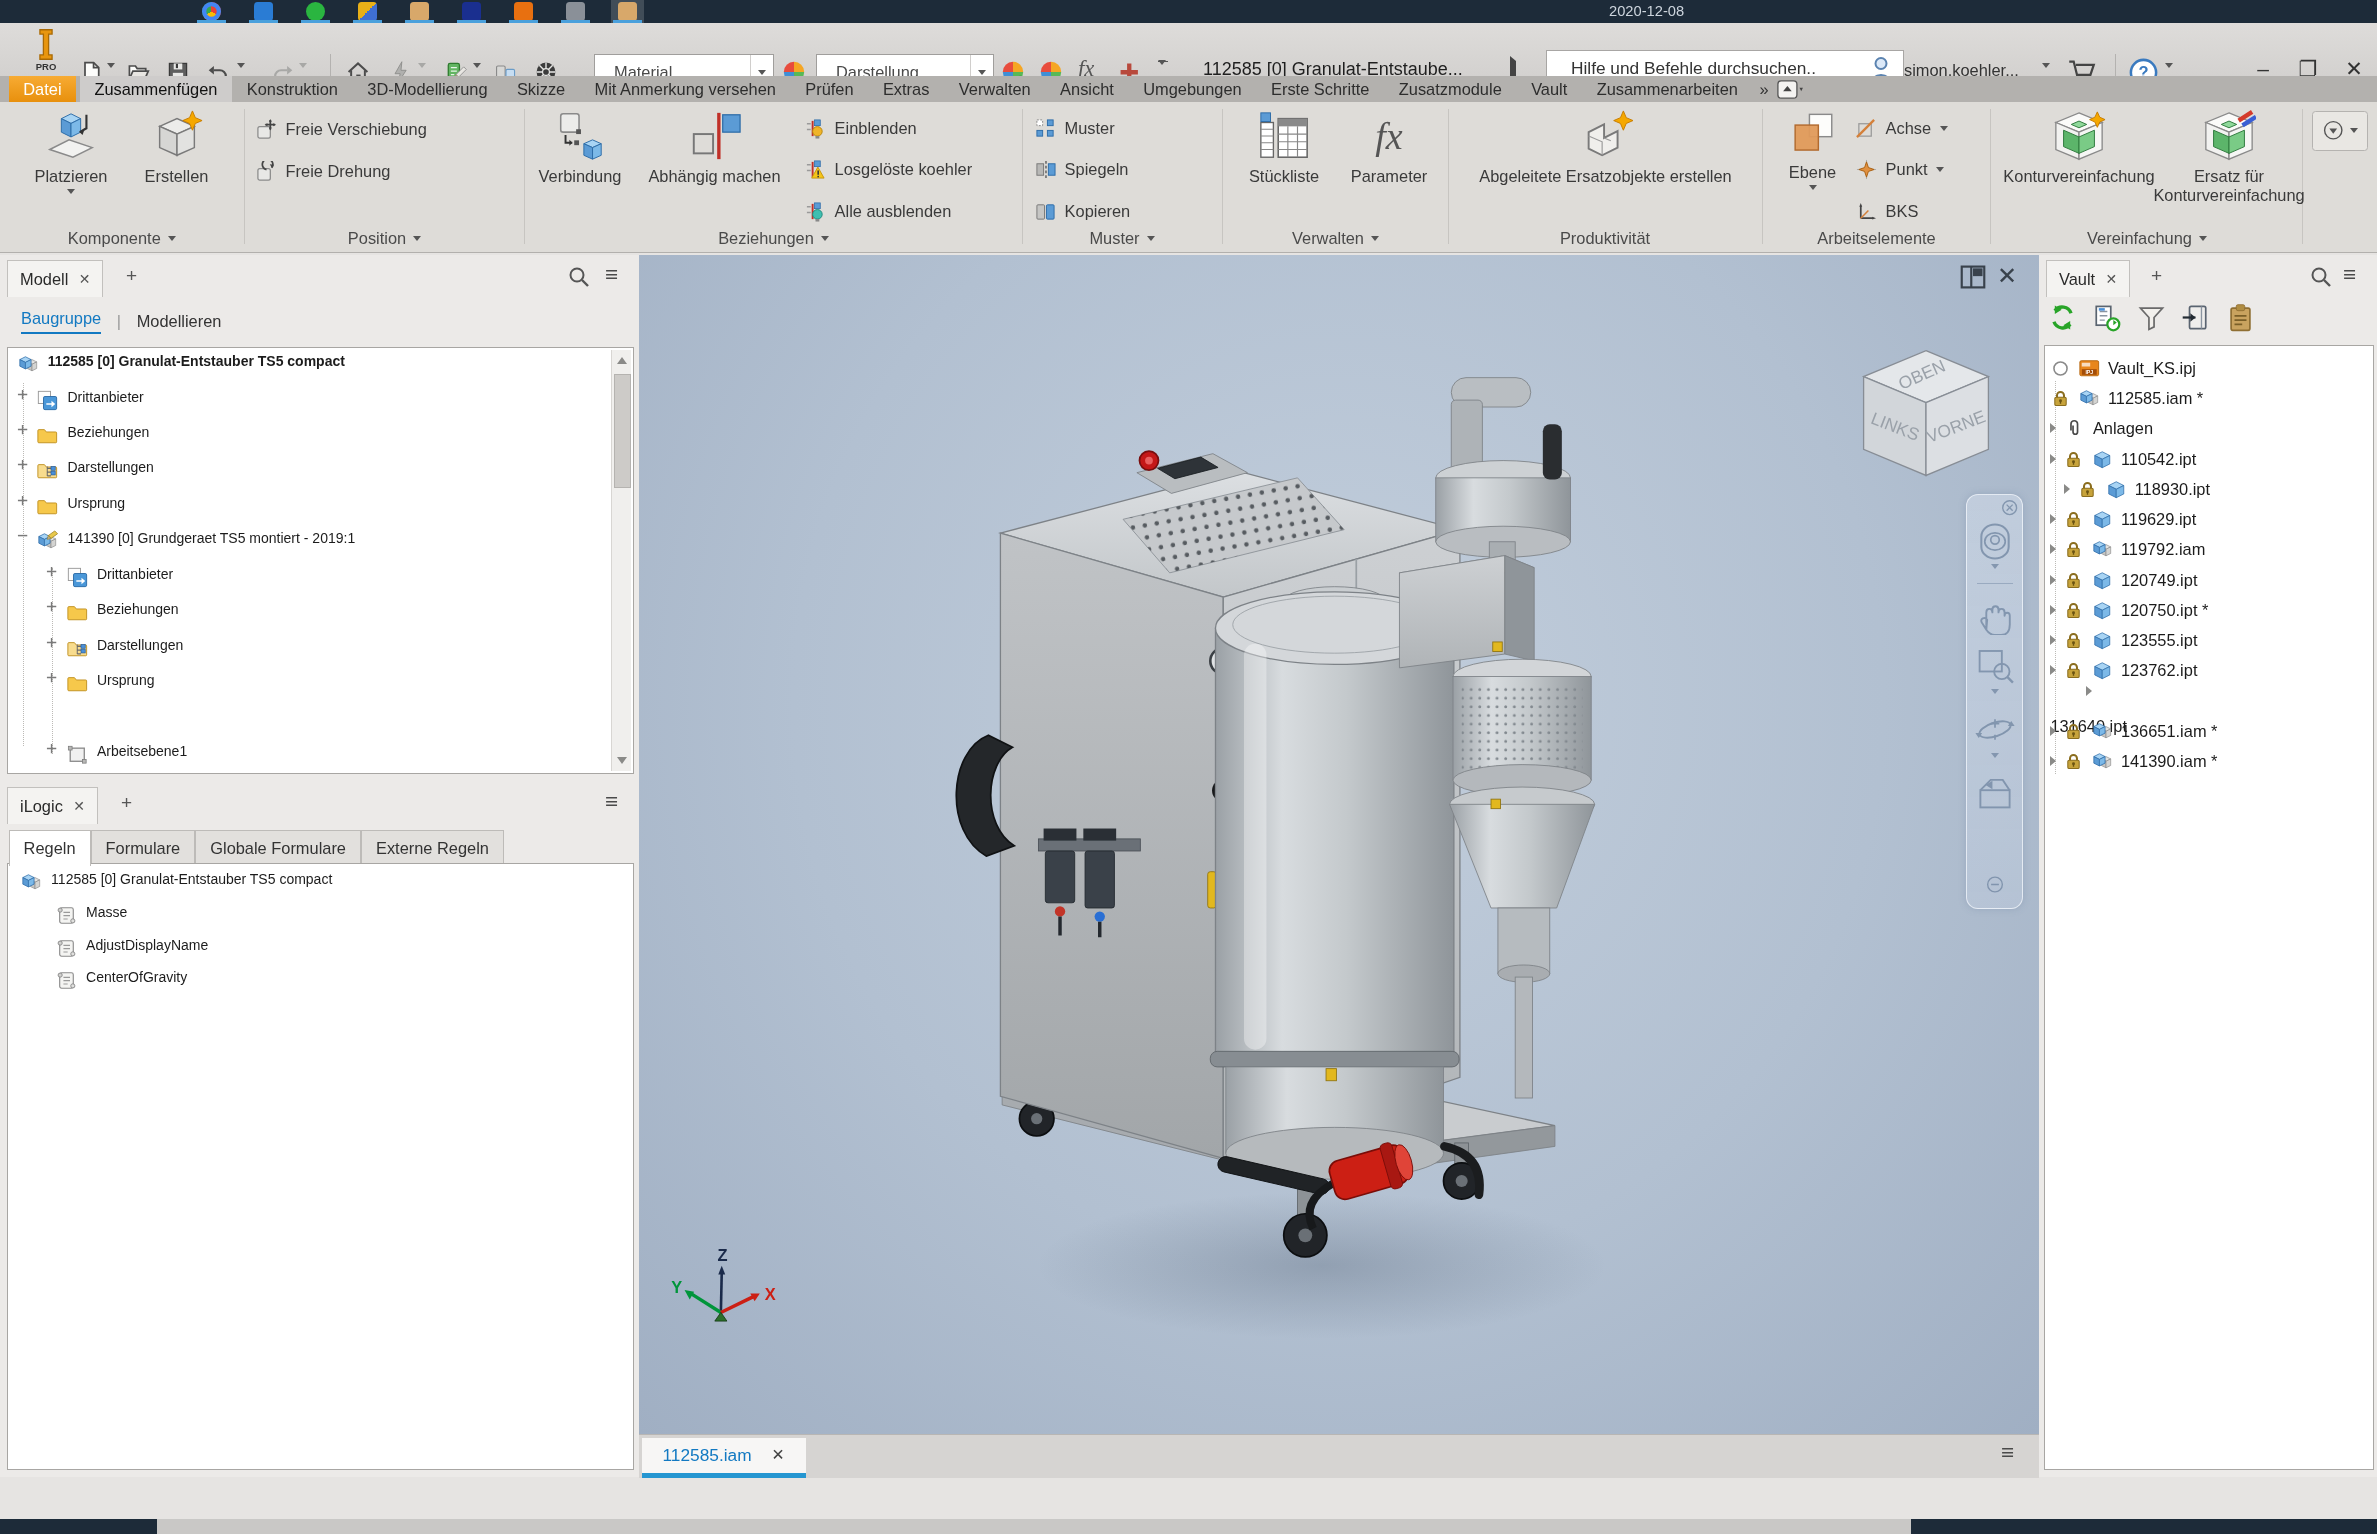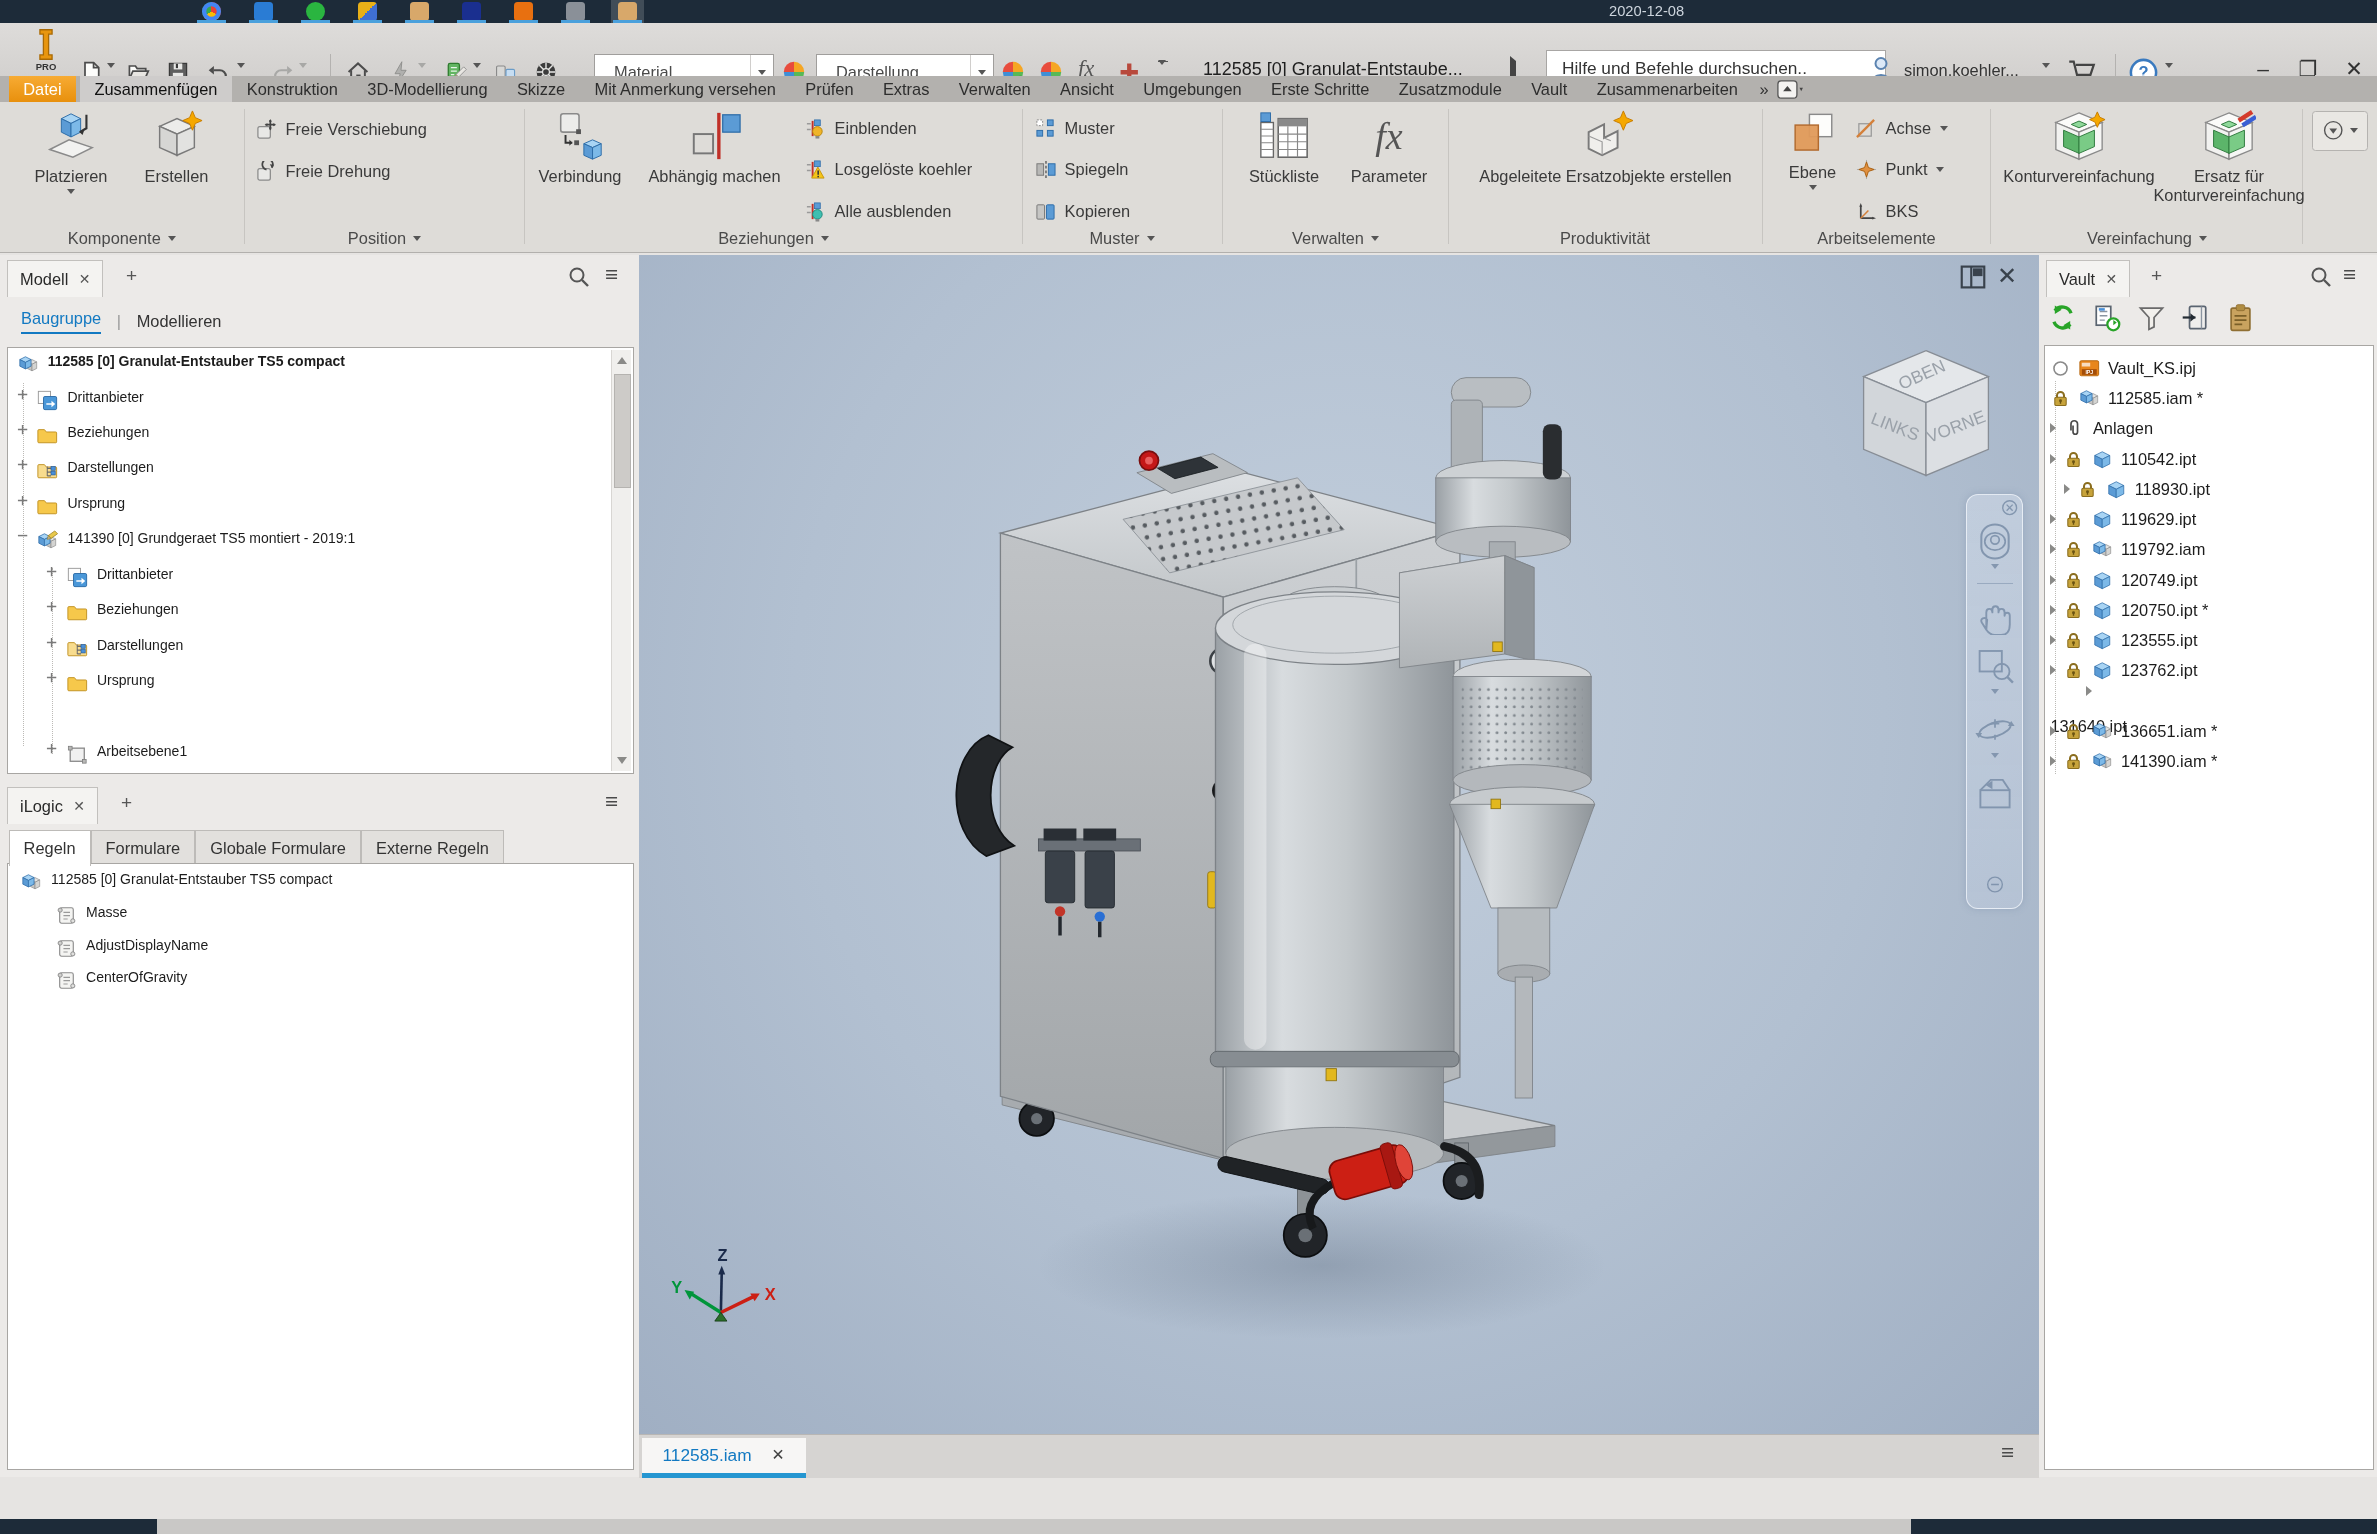--- a/index.html
+++ b/index.html
@@ -21,21 +21,21 @@
   .qat{position:absolute;top:37px;width:24px;height:26px;}
   .combo{position:absolute;top:31px;height:35px;background:#fff;border:0.9px solid #a09e9c;
          display:flex;align-items:center;font-size:16.4px;color:#4a4a4a;}
   .combo .ctext{padding-left:19px;flex:1;}
   .combo .carr{width:22.5px;display:flex;justify-content:center;border-left:0.9px solid #d0cecc;height:100%;align-items:center;}
   .tri{width:0;height:0;border-left:4.3px solid transparent;border-right:4.3px solid transparent;border-top:5.2px solid #555;}
   .tri-r{width:0;height:0;border-top:5.2px solid transparent;border-bottom:5.2px solid transparent;border-left:6px solid #8a8a88;}
   .vsep{position:absolute;top:31px;width:0.9px;height:35px;background:#b4b2b0;}
   .doctitle{position:absolute;left:1203px;top:36px;font-size:18px;color:#1f1f1f;width:298px;white-space:nowrap;overflow:hidden;}
   .searchbox{position:absolute;left:1546px;top:27px;width:308px;height:35px;background:#fff;
-             border:0.9px solid #a8a6a4;font-size:17.3px;color:#333;padding:0 15px;font-family:"Liberation Sans",sans-serif;}
+             border:0.9px solid #a8a6a4;font-size:17.3px;color:#333;padding:0 24px;font-family:"Liberation Sans",sans-serif;}
   .username{position:absolute;left:1904px;top:38px;font-size:16.4px;color:#333;}
   .winbtn{position:absolute;top:26px;width:40px;height:40px;display:flex;align-items:center;justify-content:center;
           font-size:21px;color:#333;}
   
   .tabrow{left:0;top:76px;width:2377px;height:26px;background:#b3b1ae;display:flex;align-items:stretch;padding-left:8.6px;}
   .rtab{display:flex;align-items:center;padding:0 14.7px;font-size:16.4px;color:#2d2d2d;white-space:nowrap;}
   .rtab.datei{background:linear-gradient(#f7ab33,#e8900d);color:#fff;margin-right:3.5px;}
   .rtab.active{background:#cecccb;color:#111;}
   .tabext{display:flex;align-items:center;gap:8.6px;padding-left:7px;color:#333;font-size:16.4px;}
   

